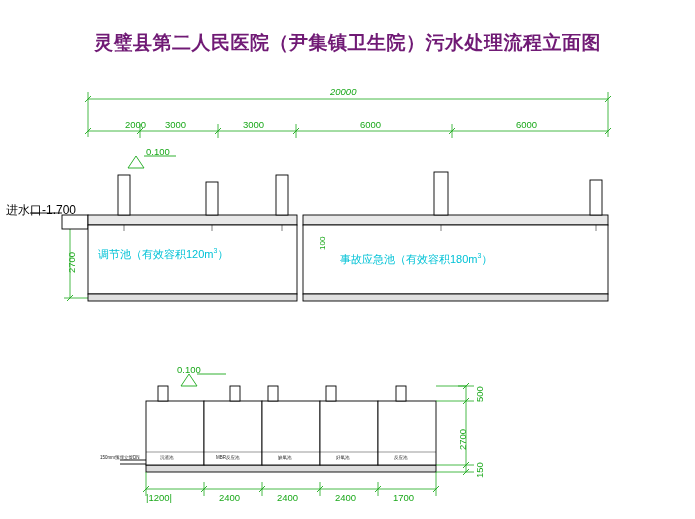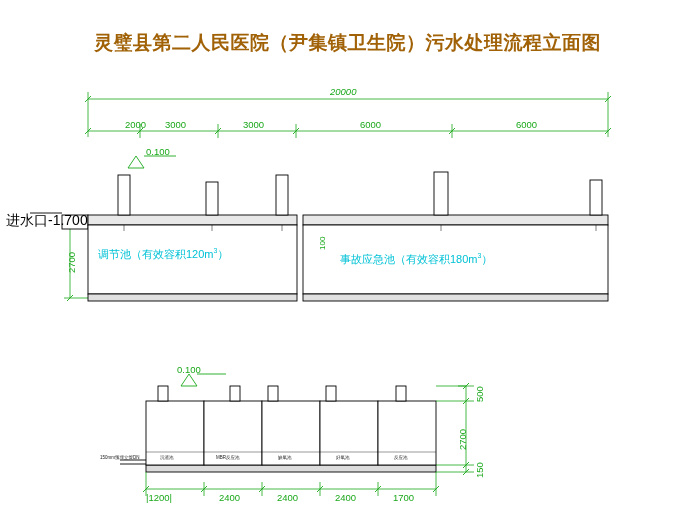--- a/index.html
+++ b/index.html
@@ -17,21 +17,21 @@
   }
   #title {
     position: absolute;
     top: 30px;
     left: 0;
     width: 695px;
     text-align: center;
     font-family: "Liberation Serif", serif;
     font-size: 19px;
     font-weight: 700;
-    color: #a16207;
+    color: #701a75;
     letter-spacing: 0.5px;
     white-space: nowrap;
   }
   .svg-layer {
     position: absolute;
     top: 0;
     left: 0;
   }
   .lbl {
     position: absolute;
@@ -230,21 +230,21 @@
   <div class="lbl dim" style="left:330px; top:86px;font-style:italic;">20000</div>
 
   <div class="lbl dim" style="left:101px; top:119px;margin-left:24px;">2000</div>
   <div class="lbl dim" style="left:165px; top:119px;">3000</div>
   <div class="lbl dim" style="left:243px; top:119px;">3000</div>
   <div class="lbl dim" style="left:360px; top:119px;">6000</div>
   <div class="lbl dim" style="left:516px; top:119px;">6000</div>
 
   <div class="lbl dim" style="left:146px; top:146px;">0.100</div>
 
-  <div class="lbl black" style="left:6px; top:212px; font-size:14px;">进水口-1.700</div>
+  <div class="lbl black" style="left:6px; top:202px; font-size:12px;">进水口-1.700</div>
 
   <div class="lbl dim vert" style="left:66px; top:273px; transform: rotate(-90deg);">2700</div>
 
   <div class="lbl dim vert" style="left:318px; top:250px; transform: rotate(-90deg); font-size:8px;">100</div>
 
   <div class="tank-label" style="left:98px; top:247px;">
     <span>调节池（有效容积120m</span><sup>3</sup><span>）</span>
   </div>
   <div class="tank-label" style="left:340px; top:252px;">
     <span>事故应急池（有效容积180m</span><sup>3</sup><span>）</span>

